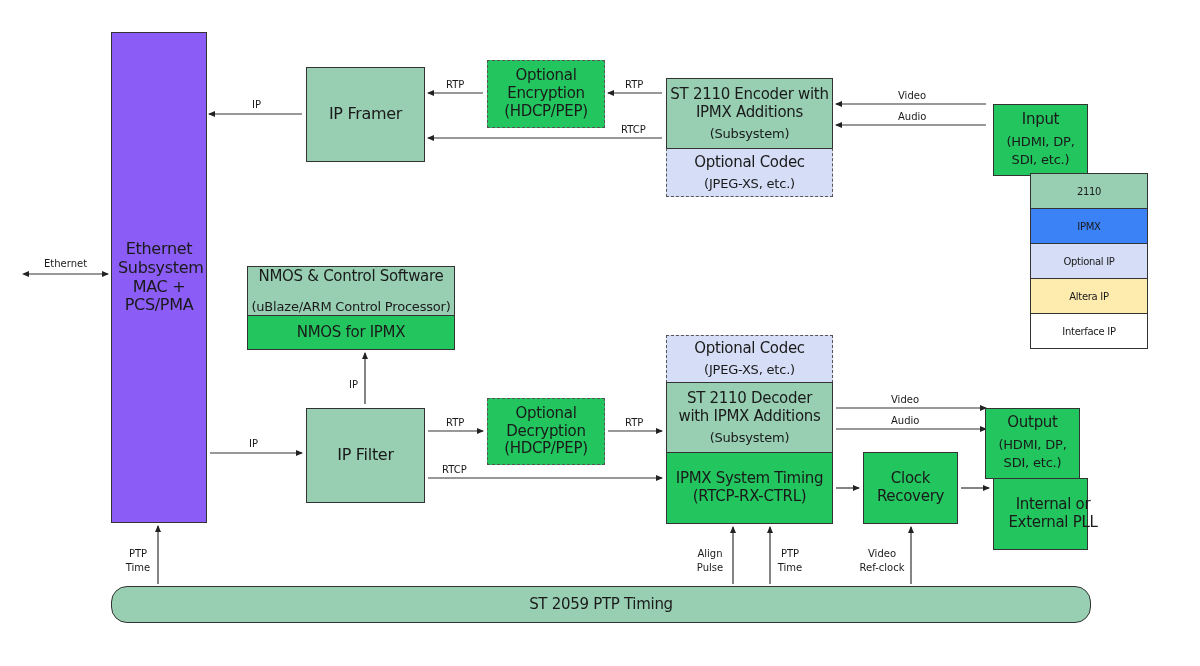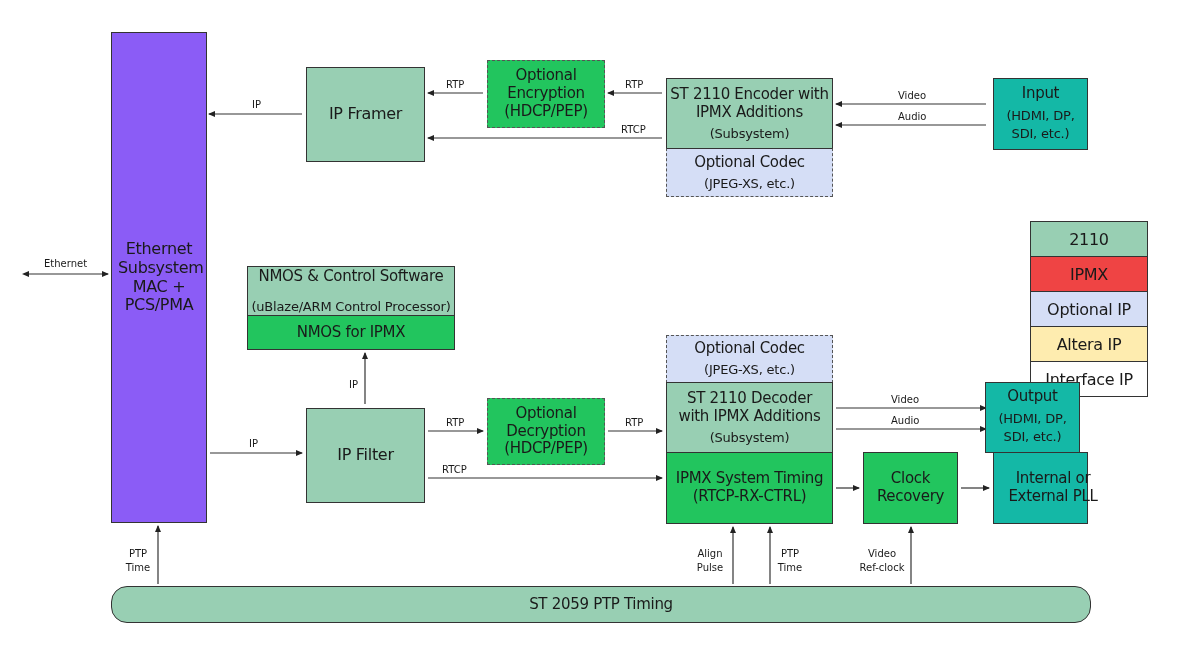--- a/index.html
+++ b/index.html
@@ -6,28 +6,28 @@
   body { width: 1200px; height: 666px; position: relative; overflow: hidden;
          font-family: "DejaVu Sans", "Liberation Sans", sans-serif; color: #1a1a1a; }
   .box { position: absolute; box-sizing: border-box; border: 1.5px solid #333;
          display: flex; flex-direction: column; align-items: center; justify-content: center;
          text-align: center; line-height: 1.18; }
   .dashed { border-style: dashed; border-color: #555; }
   .green { background: #98cfb3; }
   .blue { background: #22c55e; }
   .lav { background: #d5def6; }
   .yellow { background: #8b5cf6; }
-  .white { background: #14b8a6; }
+  .white { background: #22c55e; margin-top: 26px; }
   .t-main { font-size: 15px; letter-spacing: -0.3px; }
   .t-big { font-size: 16px; letter-spacing: -0.3px; }
   .t-sub { font-size: 13px; margin-top: 4px; letter-spacing: -0.2px; }
   .lbl { position: absolute; font-size: 10px; white-space: nowrap; text-align: center; line-height: 1.35; }
   svg#wires { position: absolute; left: 0; top: 0; }
   .legend-row { position: absolute; box-sizing: border-box; border: 1.5px solid #333;
-                display: flex; align-items: center; justify-content: center; font-size: 16px; letter-spacing: -0.3px; margin-top: 48px; }
+                display: flex; align-items: center; justify-content: center; font-size: 10px; letter-spacing: -0.3px; }
 </style>
 </head>
 <body>
 
 <svg id="wires" width="1200" height="666">
   <defs>
     <marker id="ah" markerWidth="7" markerHeight="6" refX="6" refY="3" orient="auto" markerUnits="userSpaceOnUse">
       <path d="M0,0 L7,3 L0,6 z" fill="#222"></path>
     </marker>
     <marker id="ahs" markerWidth="7" markerHeight="6" refX="1" refY="3" orient="auto-start-reverse" markerUnits="userSpaceOnUse">
@@ -97,21 +97,21 @@
 
 <div class="box white" style="left:993px;top:78px;width:95px;height:72px;">
   <div class="t-main">Input</div>
   <div class="t-sub" style="width:72px;line-height:1.4;">(HDMI, DP, SDI, etc.)</div>
 </div>
 
 <div style="position:absolute;left:1030px;top:173px;width:118px;height:176px;">
   <div class="legend-row" style="left:0;top:0;width:118px;height:36px;background:#98cfb3;">
     <span>2110</span>
     </div>
-  <div class="legend-row" style="left:0;top:35px;width:118px;height:36px;background:#ef4444;">
+  <div class="legend-row" style="left:0;top:35px;width:118px;height:36px;background:#3b82f6;">
     <span>IPMX</span>
     </div>
   <div class="legend-row" style="left:0;top:70px;width:118px;height:36px;background:#d5def6;">
     <span>Optional IP</span>
     </div>
   <div class="legend-row" style="left:0;top:105px;width:118px;height:36px;background:#feecaf;">
     <span>Altera IP</span>
     </div>
   <div class="legend-row" style="left:0;top:140px;width:118px;height:36px;background:#ffffff;">
     <span>Interface IP</span>

